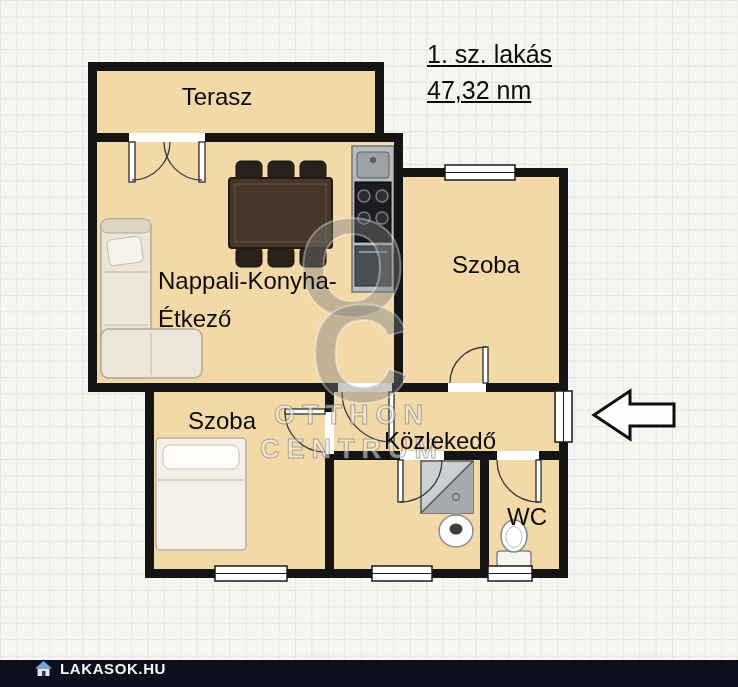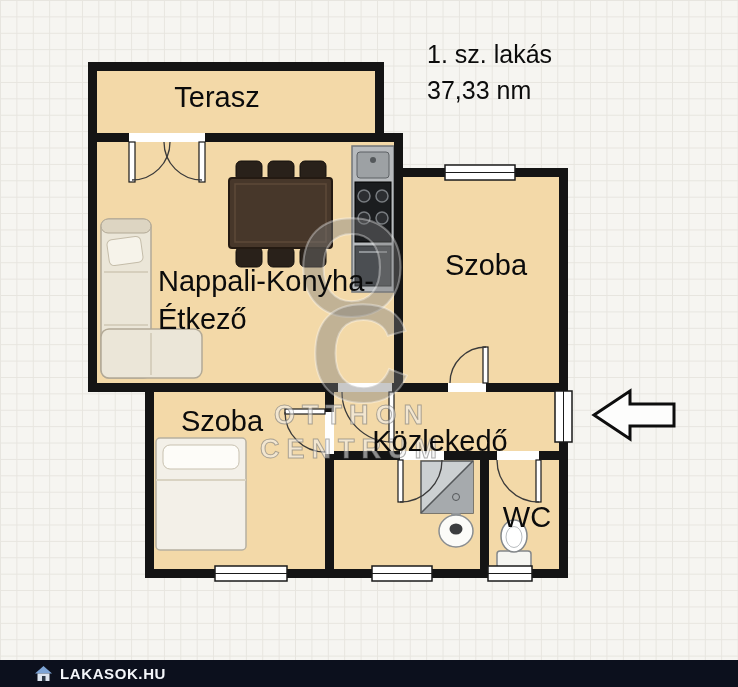--- a/index.html
+++ b/index.html
@@ -5,25 +5,25 @@
   html,body{margin:0;padding:0;}
   body{width:738px;height:687px;font-family:"Liberation Sans",sans-serif;background:#f6f5f1;}
   .stage{position:relative;width:738px;height:687px;overflow:hidden;
     background-color:#f6f5f1;
     background-image:linear-gradient(#e7e5df 1px, transparent 1px),
                      linear-gradient(90deg,#e7e5df 1px, transparent 1px);
     background-size:16.4px 16.4px;}
   svg.plan{position:absolute;left:0;top:0;}
   .label{position:absolute;color:#0b0b0b;white-space:nowrap;}
   .center{transform:translate(-50%,-50%);text-align:center;}
-  .room-label{font-size:29px;}
-  .header-label{font-size:25px;}
+  .room-label{font-size:24px;}
+  .header-label{font-size:25px;text-decoration:underline;}
   .nappali{white-space:normal;width:218px;line-height:38px;}
   .footer{position:absolute;left:0;bottom:0;width:738px;height:27px;background:#0c101d;
-    display:flex;align-items:center;gap:7px;padding-left:34px;box-sizing:border-box;}
+    display:flex;align-items:flex-start;gap:7px;padding-left:34px;box-sizing:border-box;}
   .brand{color:#f4f6fa;font-size:15px;font-weight:bold;letter-spacing:0.6px;}
   .wm-big{font-weight:bold;fill:rgba(125,125,125,0.42);stroke:rgba(255,255,255,0.35);stroke-width:2px;}
   .wm-small{font-weight:bold;fill:rgba(240,240,240,0.55);stroke:rgba(110,110,110,0.55);stroke-width:1px;letter-spacing:7px;}
 </style>
 </head>
 <body>
 
 <div class="stage">
 
   <svg class="plan" width="738" height="660" viewBox="0 0 738 660">
@@ -179,21 +179,21 @@
 
     <g text-anchor="middle" font-family="Liberation Sans, sans-serif">
       <text class="wm-big" x="352" y="316" font-size="140">O</text>
       <text class="wm-big" x="360" y="402" font-size="140">C</text>
       <text class="wm-small" x="352" y="424" font-size="27">OTTHON</text>
       <text class="wm-small" x="352" y="458" font-size="27">CENTRUM</text>
     </g>
   </svg>
 
   <div class="label header-label" style="left:427px;top:40px">1. sz. lakás</div>
-  <div class="label header-label" style="left:427px;top:76px">37,33 nm</div>
+  <div class="label header-label" style="left:427px;top:76px">47,32 nm</div>
 
   <div class="label room-label center" style="left:217px;top:97px">Terasz</div>
   <div class="label room-label nappali" style="left:158px;top:262px">Nappali-Konyha-Étkező</div>
   <div class="label room-label center" style="left:486px;top:265px">Szoba</div>
   <div class="label room-label center" style="left:222px;top:421px">Szoba</div>
   <div class="label room-label center" style="left:440px;top:441px">Közlekedő</div>
   <div class="label room-label center" style="left:527px;top:517px">WC</div>
 
   <div class="footer">
     <svg width="19" height="17" viewBox="0 0 19 17">

